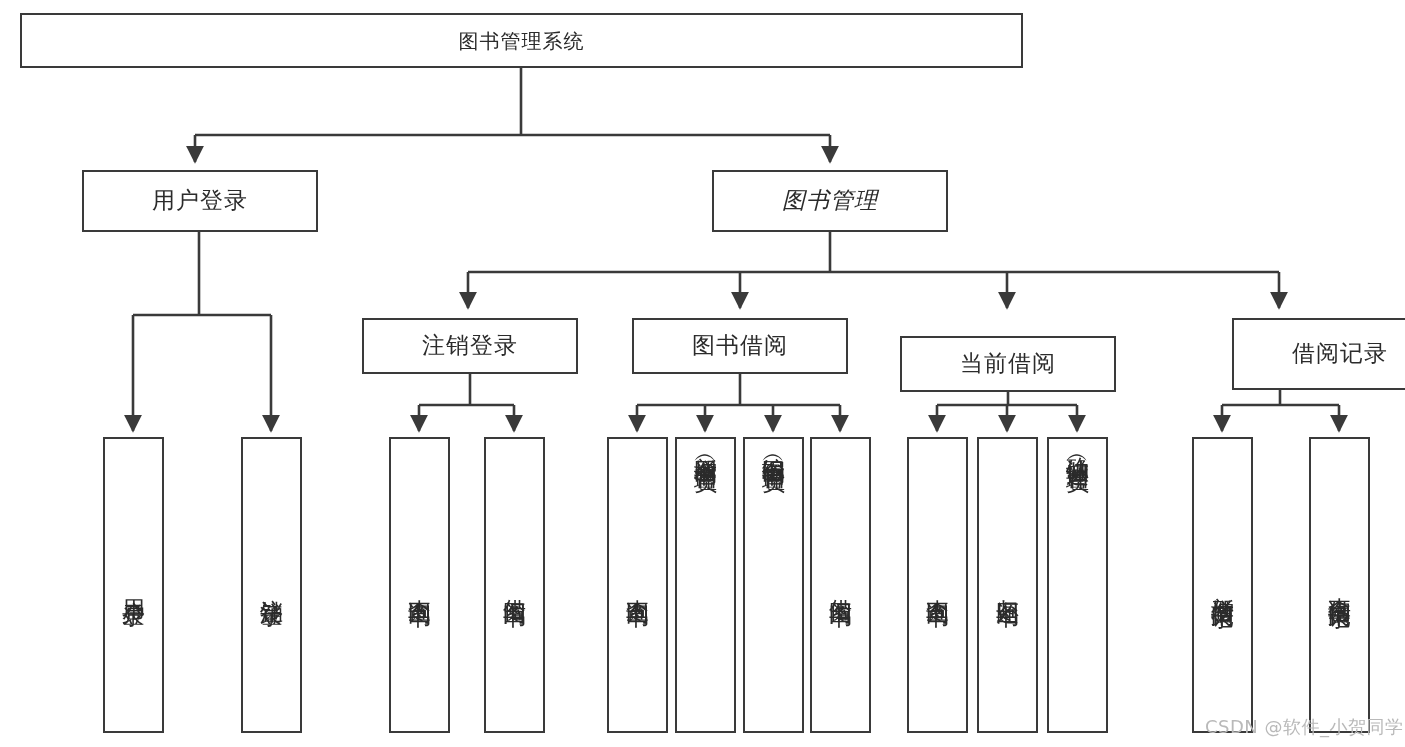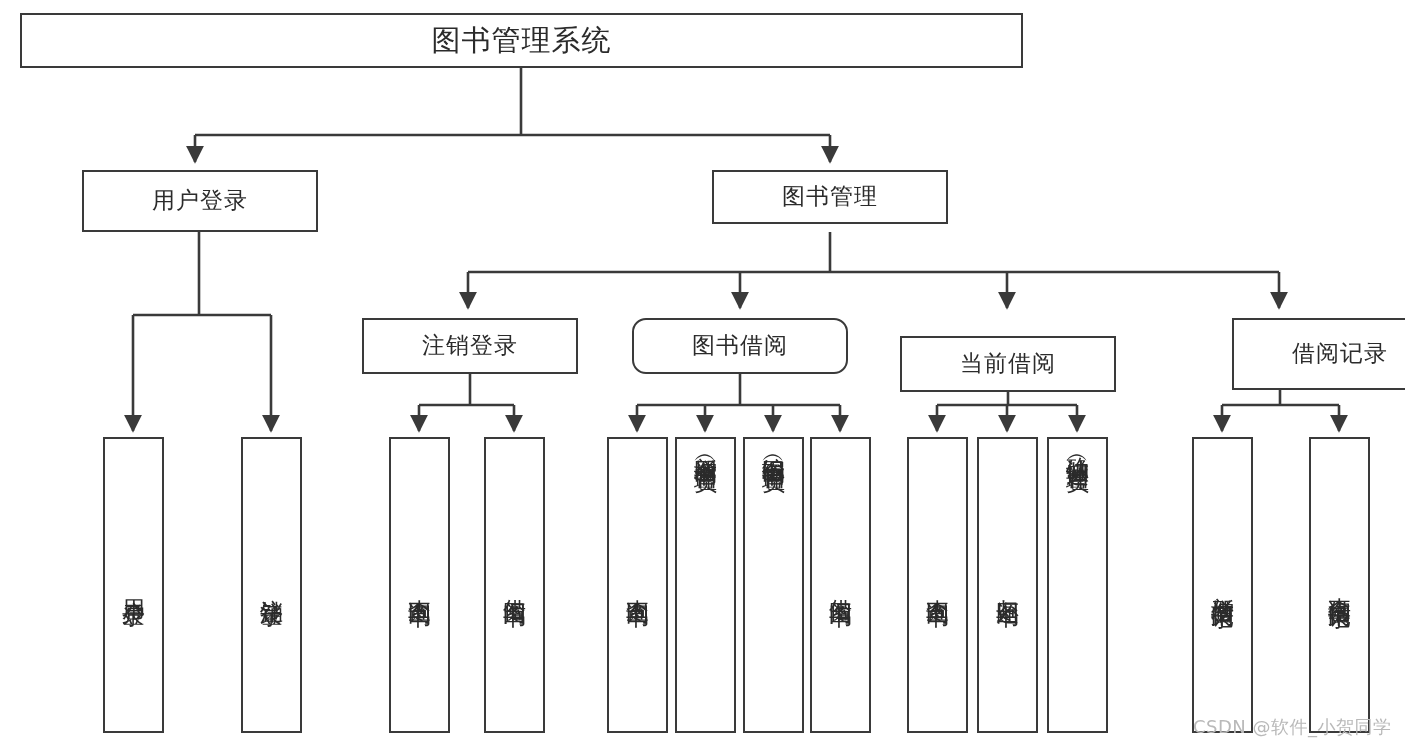--- a/index.html
+++ b/index.html
@@ -35,21 +35,21 @@
     color: #2b2b2b;
     z-index: 2;
   }
   .node-h {
     font-size: 23px;
     letter-spacing: 1px;
     line-height: 1.1;
     white-space: nowrap;
   }
   .node-root .node-h {
-    font-size: 29px;
+    font-size: 20px;
   }
   .node-v {
     writing-mode: vertical-rl;
     text-orientation: upright;
     font-size: 23px;
     line-height: 1.18;
     letter-spacing: 2px;
     text-align: center;
     max-height: 274px;
     overflow: visible;
@@ -62,20 +62,21 @@
   .leaf.center-v {
     align-items: center;
   }
   .watermark {
     position: absolute;
     font-size: 18px;
     color: #b9b9b9;
     white-space: nowrap;
     z-index: 3;
     letter-spacing: 0.5px;
+    margin-left: 12px;
   }
 </style>
 </head>
 <body>
 
 <div id="canvas">
 
   <svg id="wires" viewBox="0 0 1405 747" xmlns="http://www.w3.org/2000/svg">
     <defs>
       <marker id="arrow" viewBox="0 0 10 10" refX="9" refY="5" markerWidth="7" markerHeight="7" orient="auto-start-reverse">
@@ -127,29 +128,29 @@
   </svg>
 
   <div class="node node-root" style="left:20px; top:13px; width:1003px; height:55px;">
     <span class="node-h">图书管理系统</span>
   </div>
 
   <div class="node" style="left:82px; top:170px; width:236px; height:62px;">
     <span class="node-h">用户登录</span>
   </div>
 
-  <div class="node" style="left:712px; top:170px; width:236px; height:54px;">
+  <div class="node" style="left:712px; top:170px; width:236px; height:62px;font-style:italic;">
     <span class="node-h">图书管理</span>
   </div>
 
   <div class="node" style="left:362px; top:318px; width:216px; height:56px;">
     <span class="node-h">注销登录</span>
   </div>
 
-  <div class="node" style="left:632px; top:318px; width:216px; height:56px;border-radius:14px;">
+  <div class="node" style="left:632px; top:318px; width:216px; height:56px;">
     <span class="node-h">图书借阅</span>
   </div>
 
   <div class="node" style="left:900px; top:318px; width:216px; height:56px;margin-top:18px;">
     <span class="node-h">当前借阅</span>
   </div>
 
   <div class="node" style="left:1232px; top:318px; width:216px; height:72px;text-align:right;">
     <span class="node-h">借阅记录</span>
   </div>

